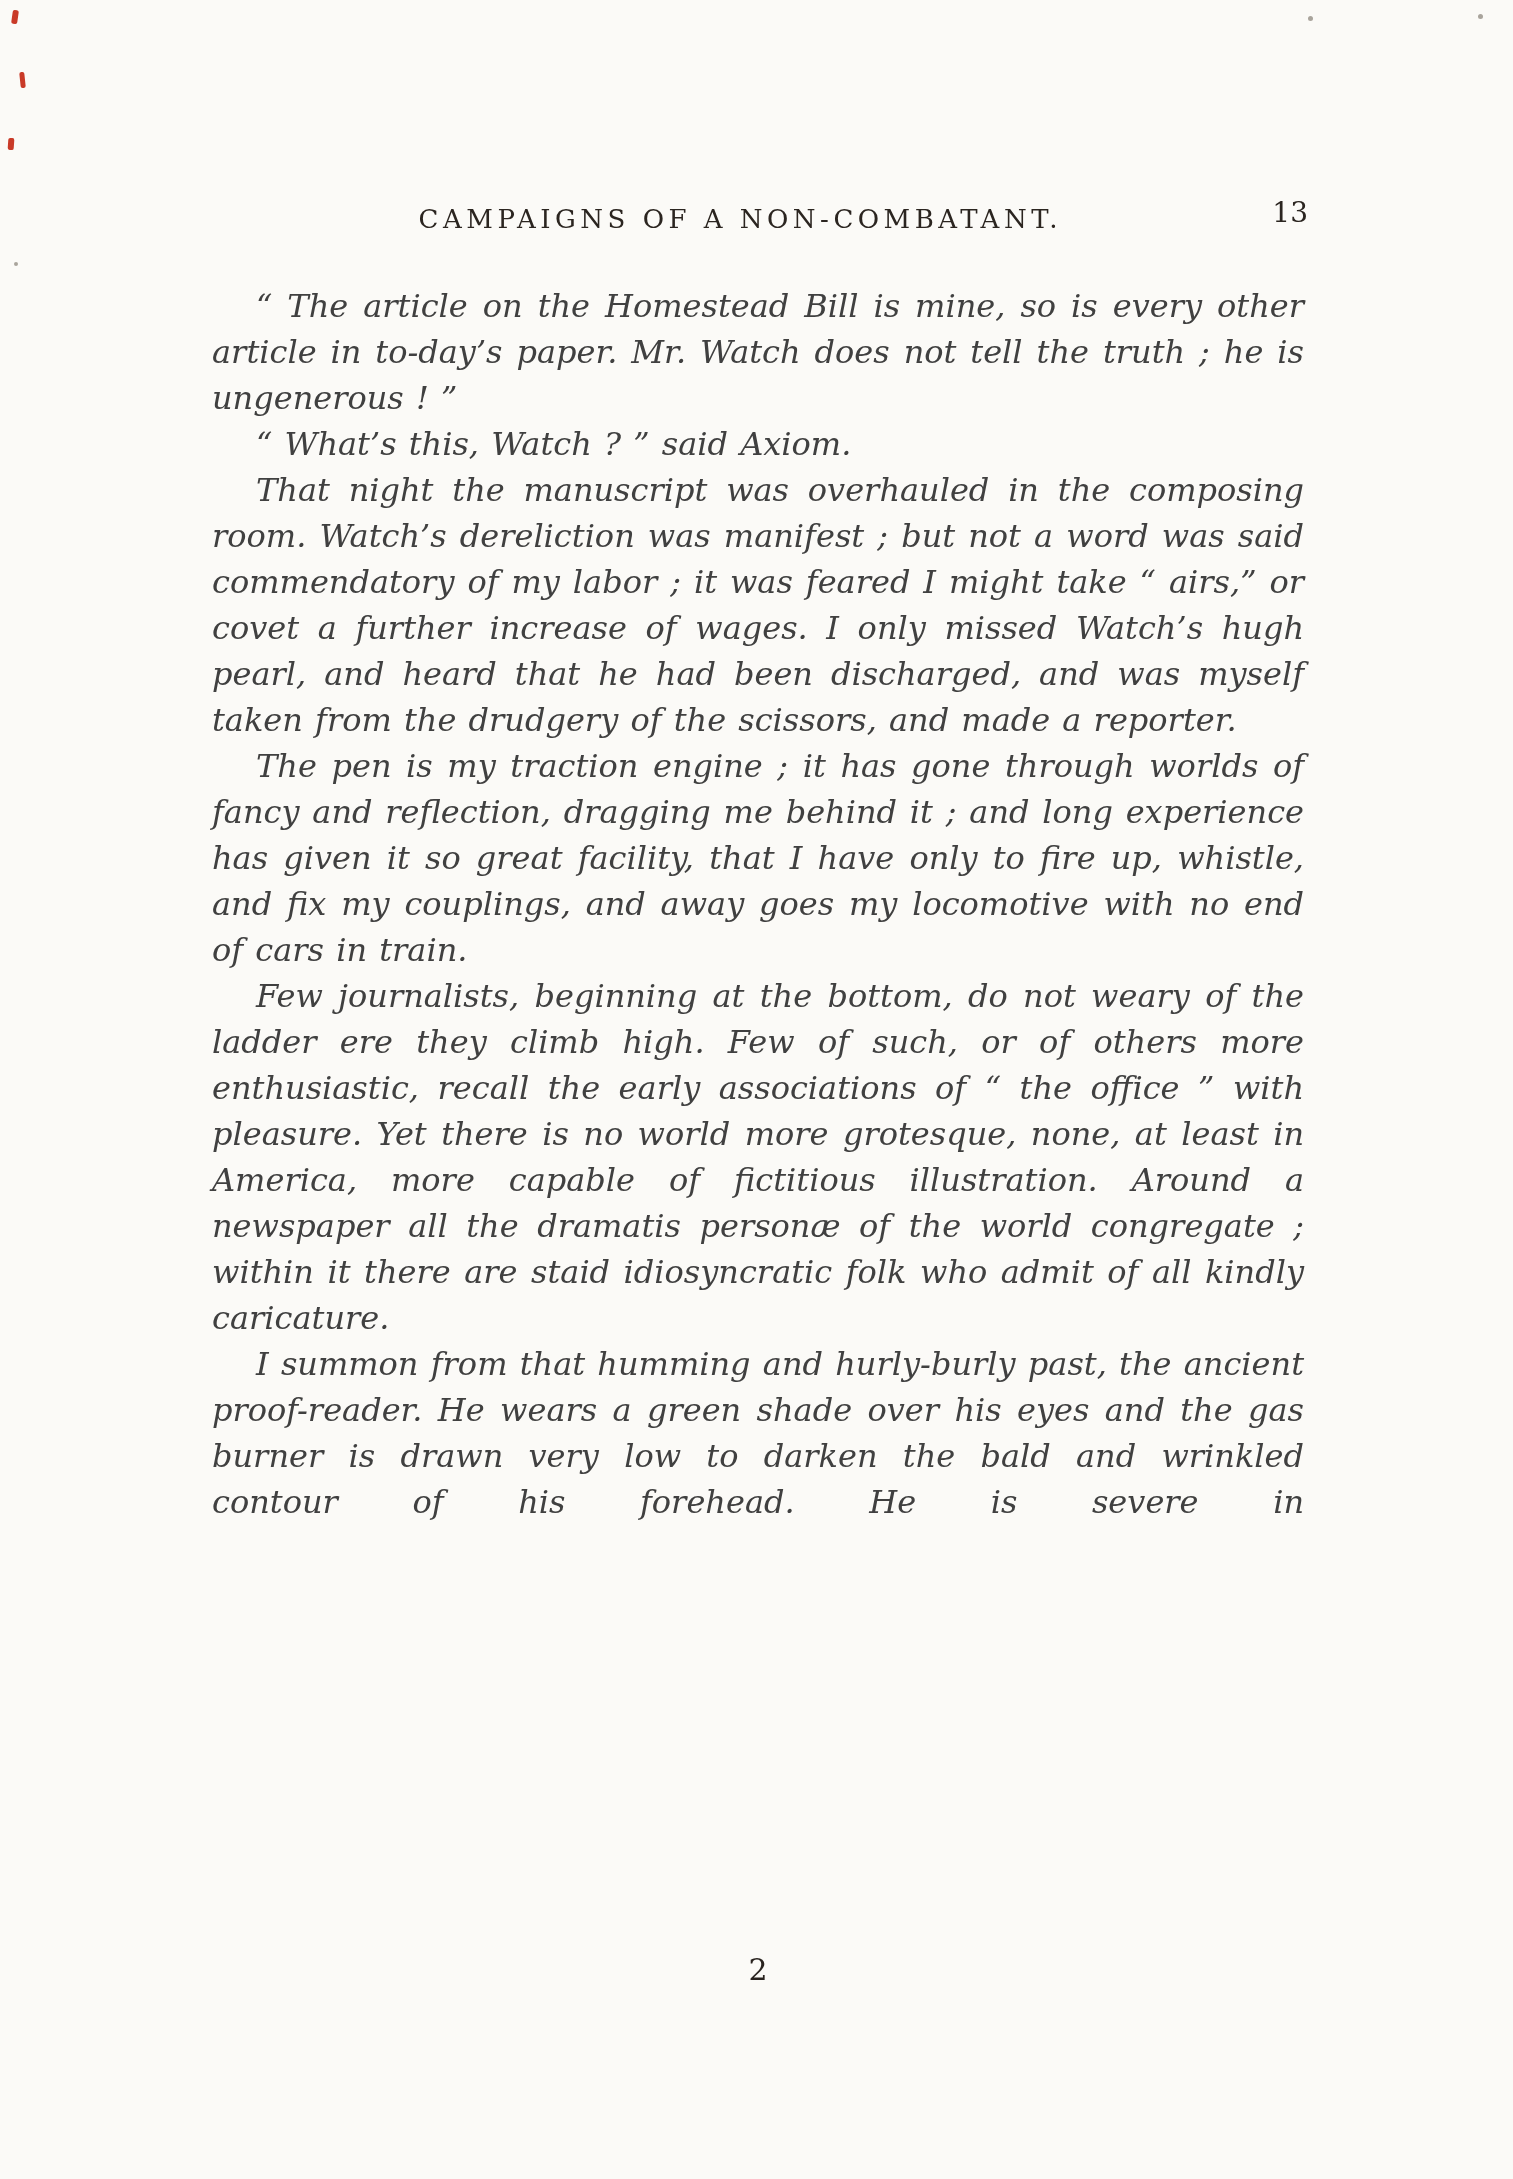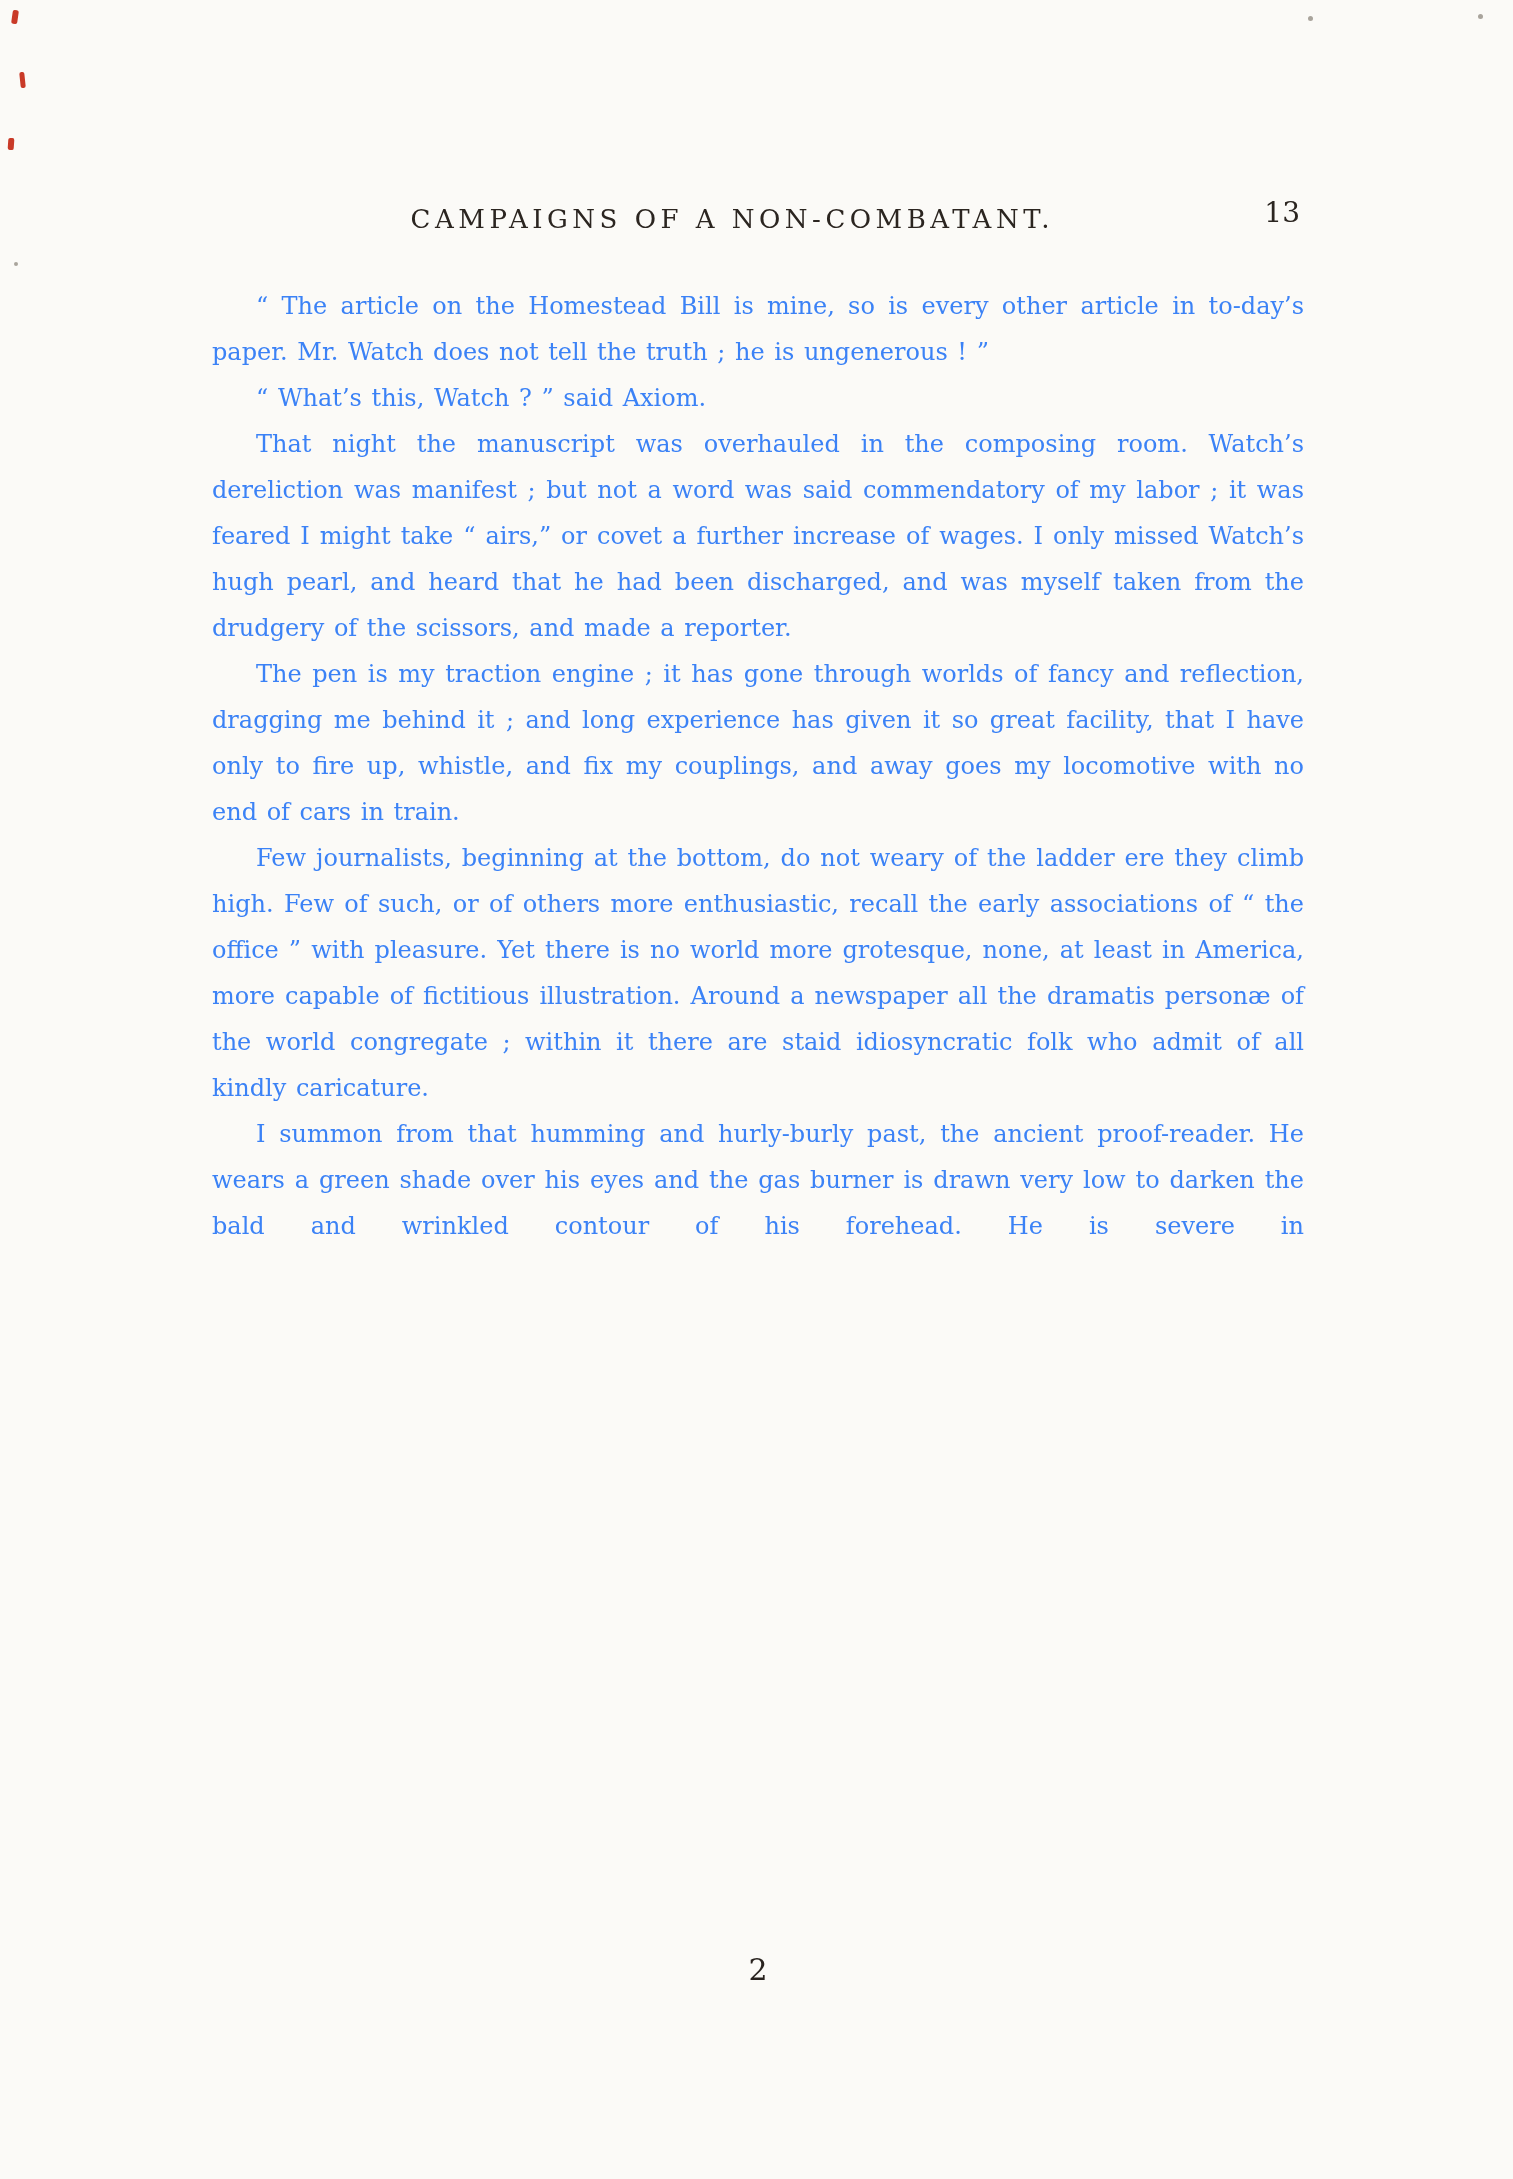--- a/index.html
+++ b/index.html
@@ -20,21 +20,21 @@
   .page {
     position: absolute;
     inset: 0;
     background: #fbfaf7;
   }
 
   
   .running-header {
     position: absolute;
     top: 196px;
-    left: 212px;
+    left: 220px;
     width: 1092px;
     height: 48px;
     text-decoration: underline;
   }
   .head-title {
     position: absolute;
     left: 50%;
     transform: translateX(-54%);
     top: 8px;
     font-size: 26px;
@@ -51,26 +51,27 @@
   }
 
   
   .text-block {
     position: absolute;
     top: 283px;
     left: 212px;
     width: 1092px;
   }
   .text-block p {
-    font-size: 24px;
+    font-size: 32px;
     line-height: 46px;
     text-align: justify;
     text-indent: 44px;
     word-spacing: 2px;
-    color: #3b82f6;
+    color: #404040;
+    font-style: italic;
   }
   .text-block p.continued {
     text-align-last: justify;
   }
 
   
   .page-footer {
     position: absolute;
     top: 1952px;
     left: 212px;

